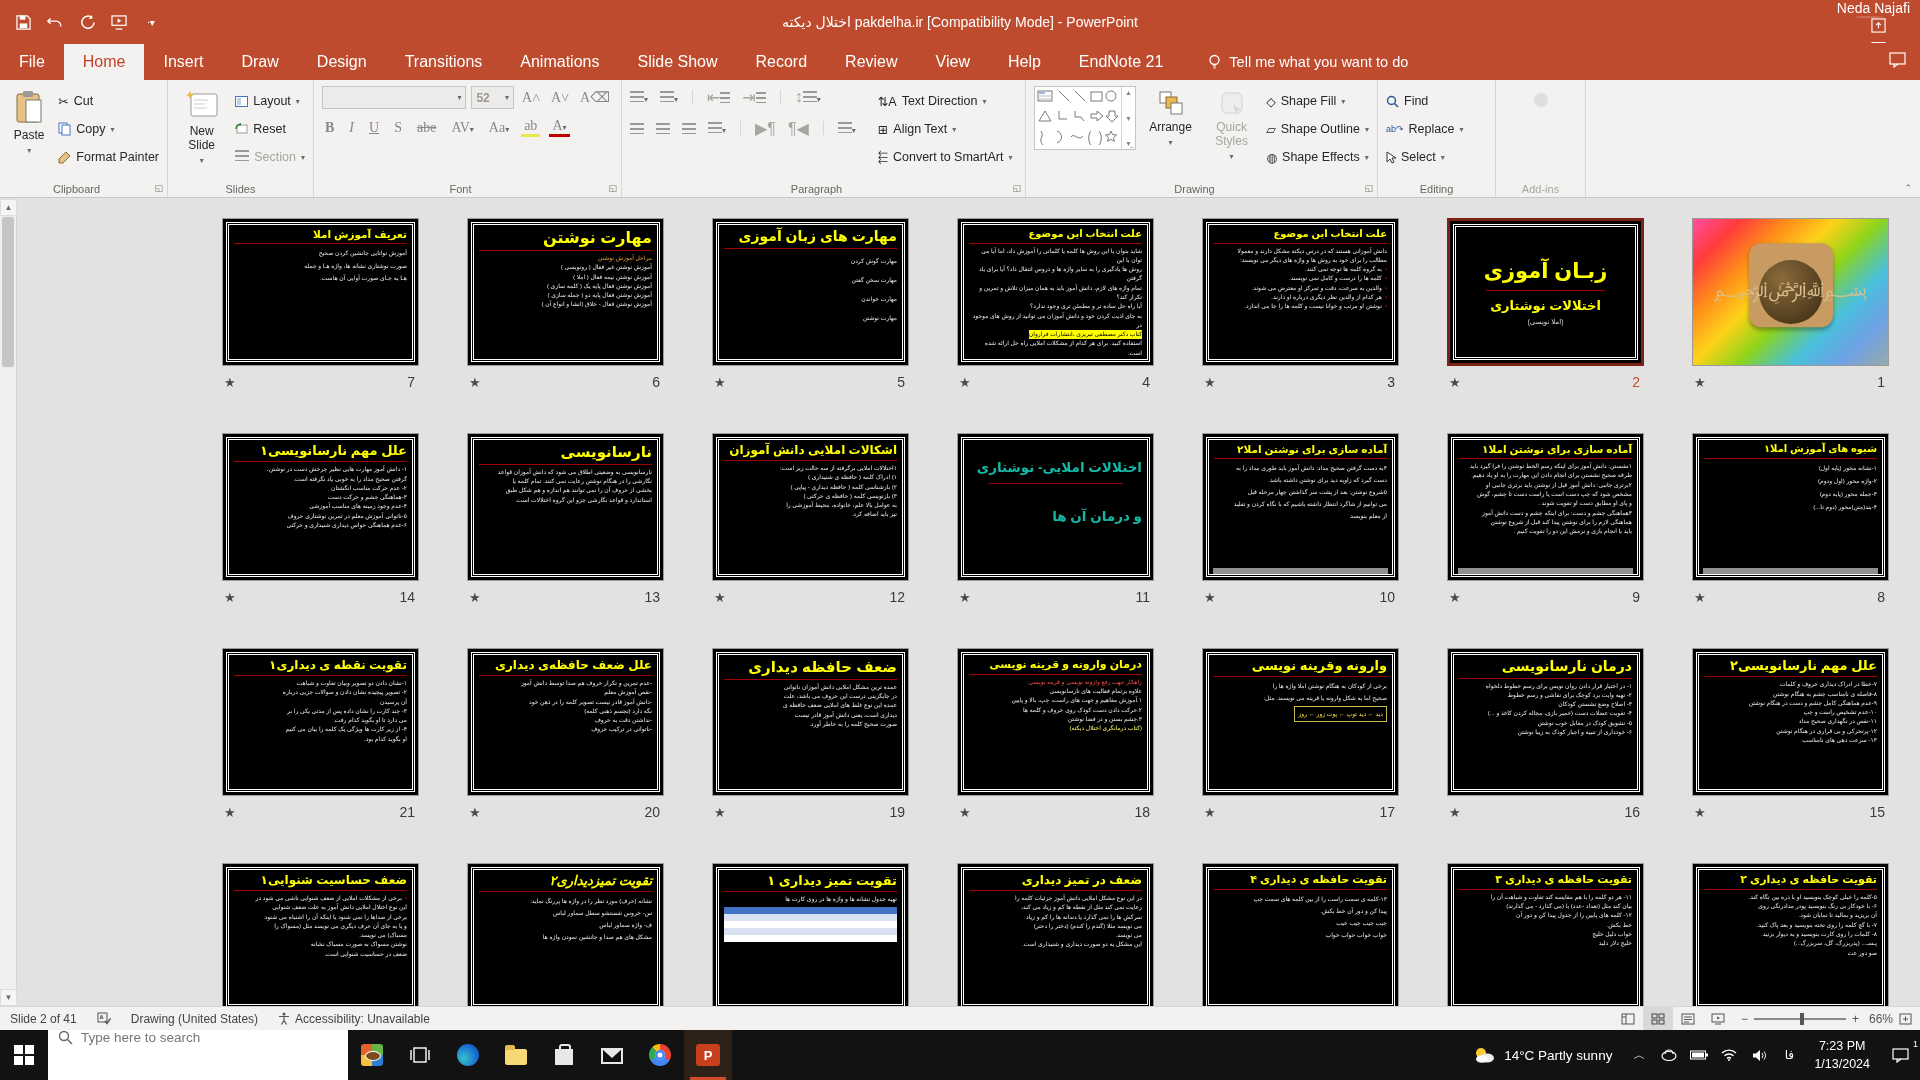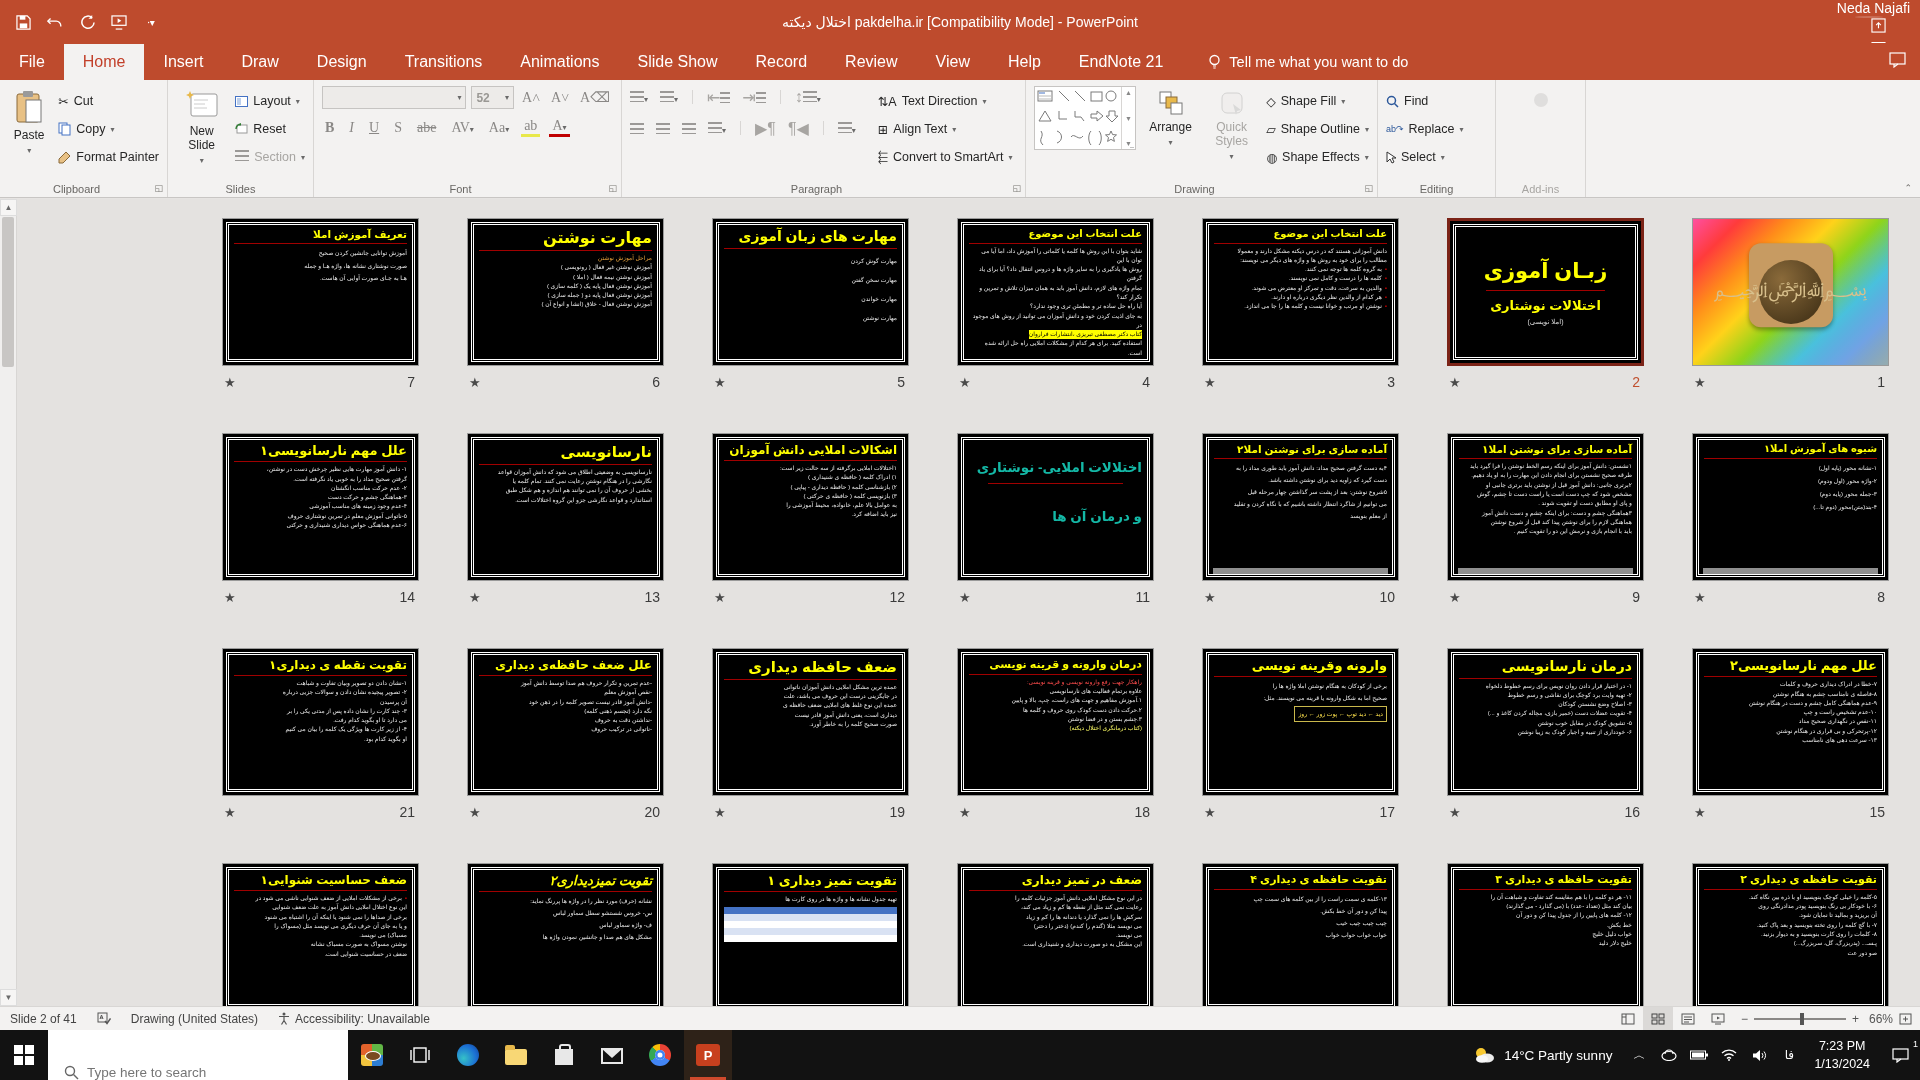--- a/index.html
+++ b/index.html
@@ -94,21 +94,21 @@
   .sb-right { margin-left:auto; display:flex; align-items:center; height:100%; }
   .viewbtn { width:30px; height:100%; display:flex; align-items:center; justify-content:center; color:#555; }
   .viewbtn.active { background:#DBD9D7; }
   .zoomline { display:flex; align-items:center; gap:6px; padding:0 8px; color:#555; }
   .ztrack { width:92px; height:2px; background:#8a8886; position:relative; }
   .zthumb { position:absolute; left:46px; top:-5px; width:4px; height:12px; background:#555; }
 
   
   .taskbar { position:absolute; left:0; top:1030px; width:1920px; height:50px; background:#121212; display:flex; align-items:center; color:#fff; }
   .tkbtn { width:48px; height:50px; display:flex; align-items:center; justify-content:center; }
-  .searchbox { width:300px; height:50px; background:#FFFFFF; display:flex; align-items:flex-end; gap:8px; padding:0 16px; color:#4a4a4a; }
+  .searchbox { width:300px; height:50px; background:#FFFFFF; display:flex; align-items:flex-start; gap:8px; padding:0 10px; color:#4a4a4a; }
   .searchbox input { border:none; outline:none; font-size:13.5px; width:240px; background:transparent; font-family:inherit; }
   .tk-active { position:relative; background:#2e2218; }
   .tk-active::after { content:""; position:absolute; left:6px; right:6px; bottom:0; height:3px; background:#D04A2C; }
   .tray { margin-left:auto; display:flex; align-items:center; height:100%; }
   .weather { display:flex; align-items:center; gap:8px; padding:0 12px; font-size:13.5px; }
   .trayic { width:30px; height:50px; display:flex; align-items:center; justify-content:center; font-size:12px; }
   .clock { text-align:center; font-size:12.5px; line-height:1.45; padding:0 10px; }
   .badge { position:relative; }
   .badge b { position:absolute; top:9px; right:2px; font-size:9px; font-weight:normal; }
 

